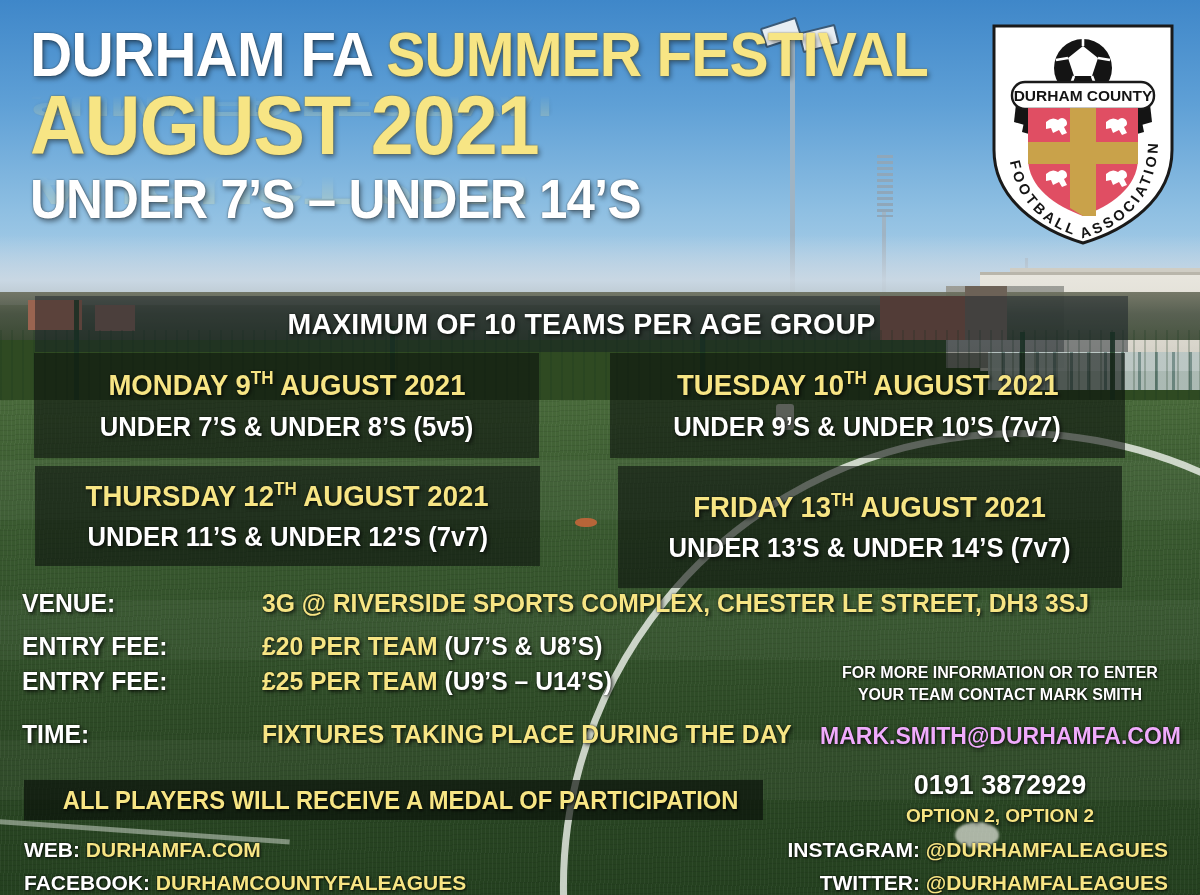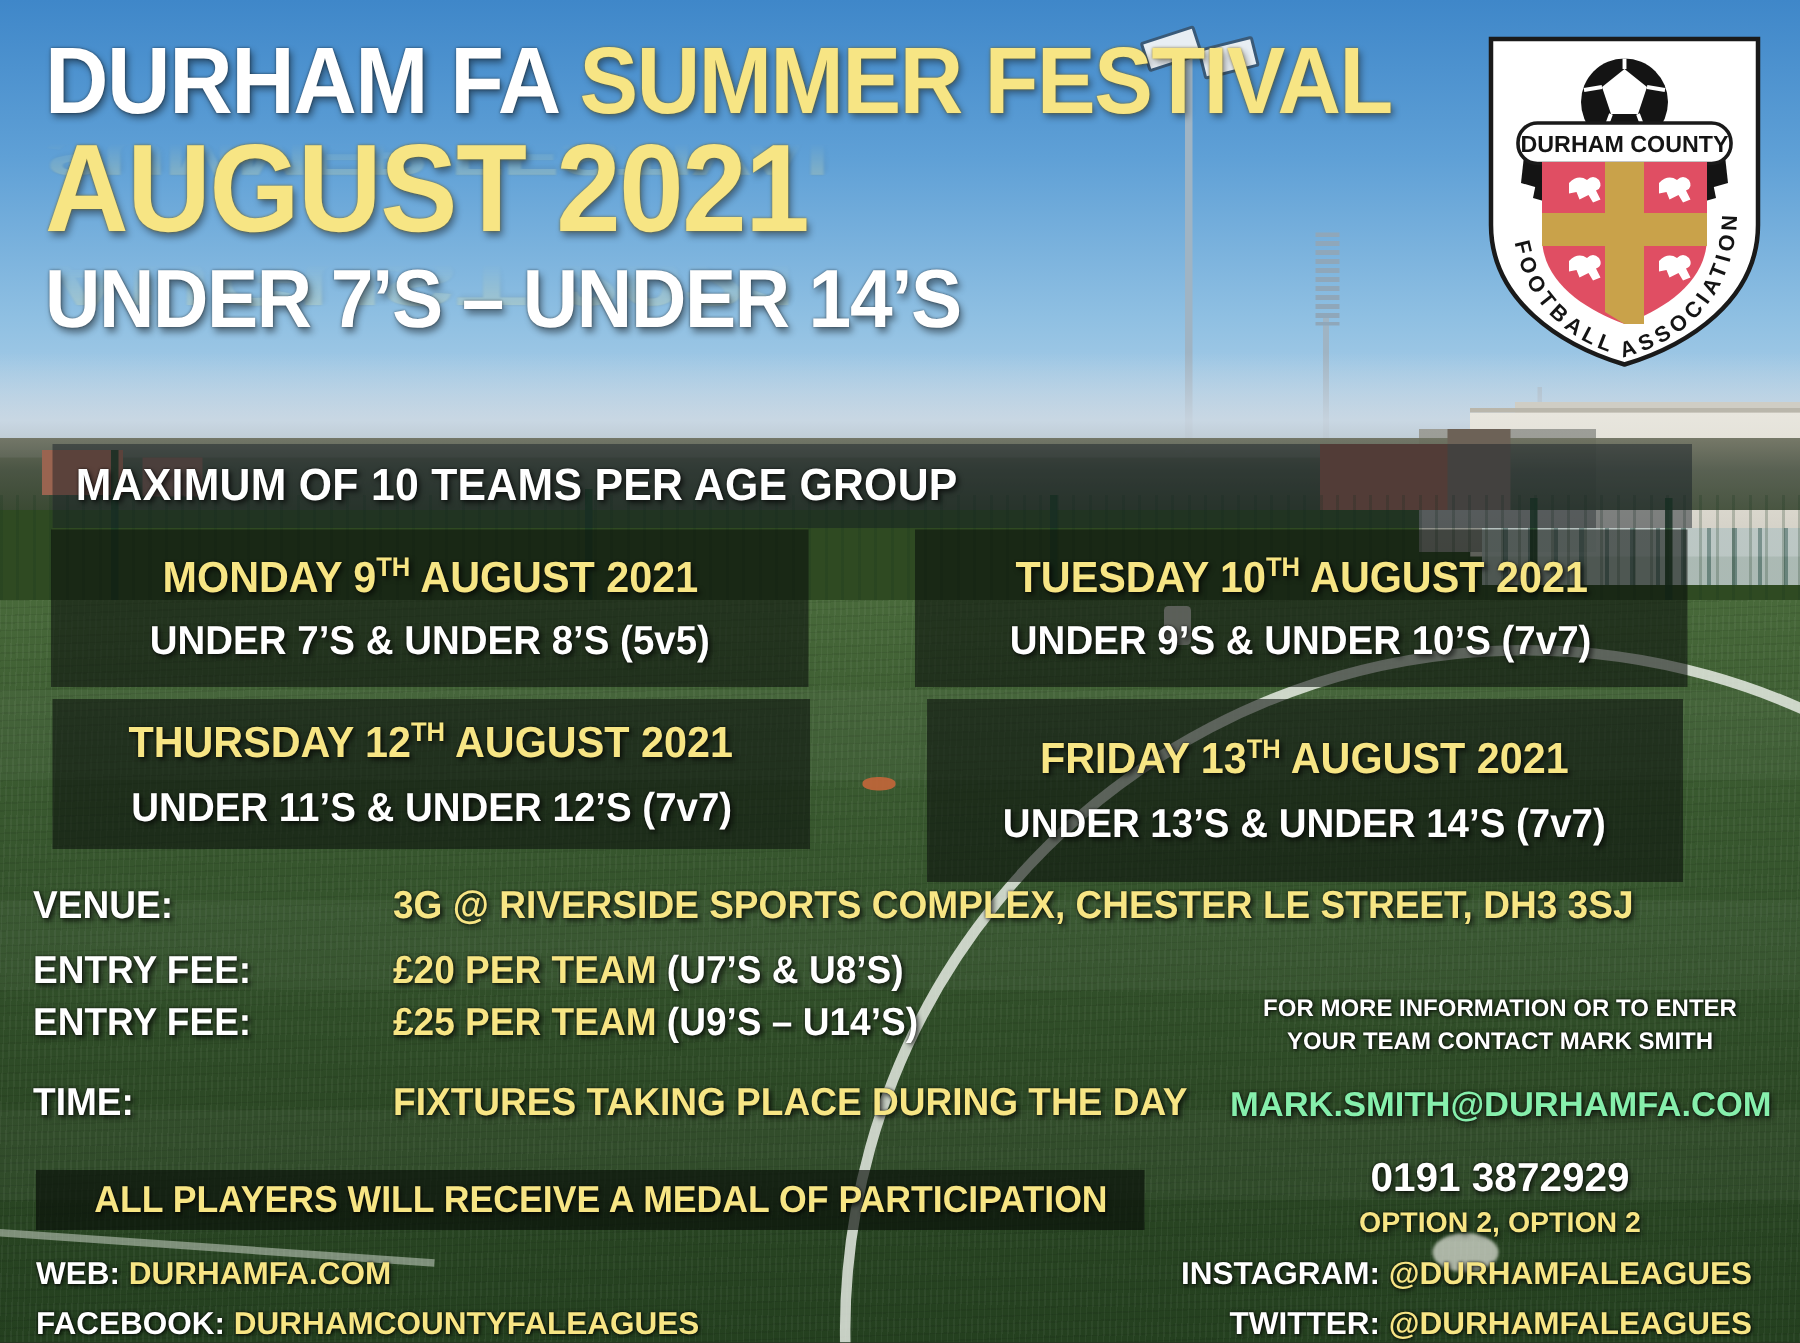--- a/index.html
+++ b/index.html
@@ -124,21 +124,21 @@
             mask-image:linear-gradient(to bottom,rgba(0,0,0,.9),rgba(0,0,0,0) 72%);
   }
   .refl1{top:98px;font-size:63px;font-weight:700;letter-spacing:-1px;white-space:nowrap;}
   .refl2{top:188px;font-size:83px;font-weight:700;letter-spacing:-1px;white-space:nowrap;}
   
   .crest{position:absolute;left:988px;top:22px;width:190px;height:225px;}
   
   .panel-max{
     position:absolute;left:35px;top:296px;width:1093px;height:56px;
     background:rgba(18,26,34,.46);
-    display:flex;align-items:center;justify-content:flex-start;
+    display:flex;align-items:center;justify-content:center;
   }
   .panel-max .t{
     font-size:30px;font-weight:700;color:#fff;letter-spacing:.2px;
     transform:scaleX(.95);
     text-shadow:0 0 2px rgba(0,0,0,.7),2px 2px 4px rgba(0,0,0,.6);
     white-space:nowrap;
   }
   .daybox{position:absolute;background:rgba(10,16,12,.58);}
   .db-mon{left:34px;top:353px;width:505px;height:105px;}
   .db-tue{left:610px;top:353px;width:515px;height:105px;}
@@ -177,21 +177,21 @@
   .row-fee{margin-top:4px;}
   
   .contact{
     position:absolute;left:820px;top:662px;width:360px;text-align:center;
   }
   .c-intro{
     font-size:16px;font-weight:700;color:#fff;line-height:1.35;
     text-shadow:0 0 2px rgba(0,0,0,.85),1px 1px 3px rgba(0,0,0,.7);
   }
   .c-email{
-    margin-top:18px;font-size:23px;font-weight:700;color:#86efac;
+    margin-top:18px;font-size:23px;font-weight:700;color:#f0abfc;
     text-shadow:0 0 2px rgba(0,0,0,.85),1px 2px 4px rgba(0,0,0,.7);
   }
   .c-phone{
     margin-top:20px;font-size:27px;font-weight:700;color:#fff;
     text-shadow:0 0 2px rgba(0,0,0,.85),1px 2px 4px rgba(0,0,0,.7);
   }
   .c-option{
     margin-top:4px;font-size:19px;font-weight:700;color:#f7e584;
     text-shadow:0 0 2px rgba(0,0,0,.85),1px 2px 4px rgba(0,0,0,.7);
   }

